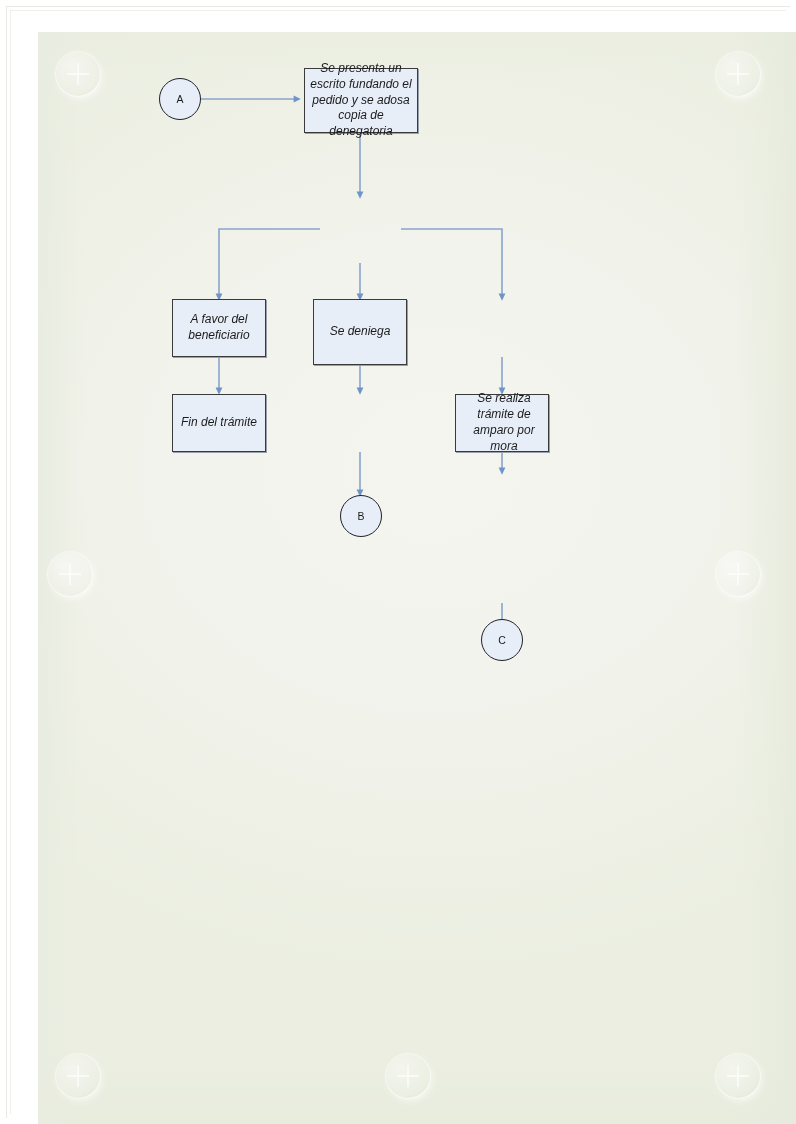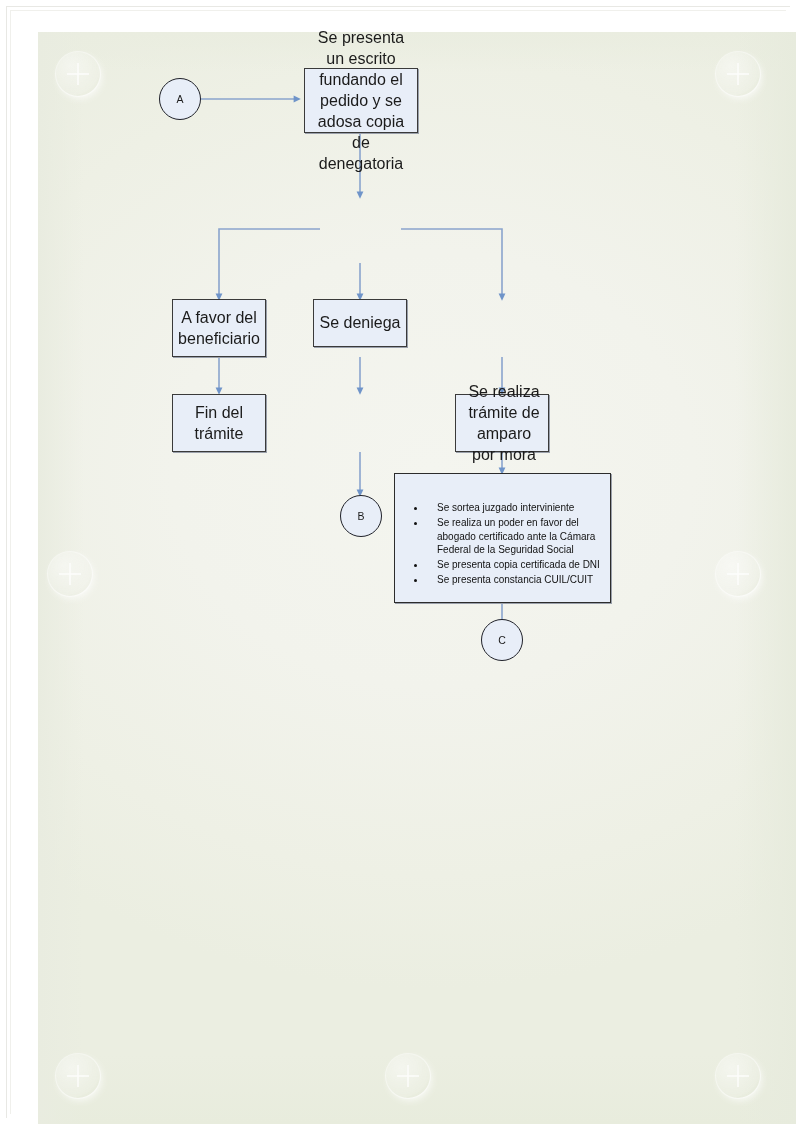--- a/index.html
+++ b/index.html
@@ -75,22 +75,23 @@
   .wm:after{top:50%;left:11px;margin-top:-1px;height:2px;width:22px;}
 
   
   .node{position:absolute;box-sizing:border-box;}
   .proc{
     background:#e8eef8;
     border:1px solid #3a3a3a;
     box-shadow:1px 1px 0 0 #9aa0ab;
     display:flex;align-items:center;justify-content:center;
     text-align:center;
-    font-size:16px;color:#1b1b1b;line-height:1.32;
+    font-size:12px;color:#1b1b1b;line-height:1.32;
     padding:2px 4px;
+    font-style:italic;
   }
   .conn{
     border:1.3px solid #20222a;
     border-radius:50%;
     background:#e8eef8;
     display:flex;align-items:center;justify-content:center;
     font-size:10.5px;color:#1b1b1b;
   }
   .diamond-wrap{position:absolute;}
   .diamond-wrap svg{display:block;}
@@ -181,45 +182,37 @@
 
     <div class="node proc" style="left:266px;top:36px;width:114px;height:65px;">
       <span>Se presenta un escrito fundando el pedido y se adosa copia de denegatoria</span>
     </div>
 
 
     <div class="node proc" style="left:134px;top:267px;width:94px;height:58px;">
       <span>A favor del beneficiario</span>
     </div>
 
-    <div class="node proc" style="left:275px;top:267px;width:94px;height:48px;">
+    <div class="node proc" style="left:275px;top:267px;width:94px;height:66px;">
       <span>Se deniega</span>
     </div>
 
 
     <div class="node proc" style="left:134px;top:362px;width:94px;height:58px;">
       <span>Fin del trámite</span>
     </div>
 
 
     <div class="node proc" style="left:417px;top:362px;width:94px;height:58px;padding-left:8px;">
       <span>Se realiza trámite de amparo por mora</span>
     </div>
 
     <div class="node conn" style="left:302px;top:463px;width:42px;height:42px;">
       <span>B</span>
     </div>
 
-    <div class="node listbox" style="left:356px;top:441px;width:217px;height:130px;">
-      <ul>
-        <li>Se sortea juzgado interviniente</li>
-        <li>Se realiza un poder en favor del abogado certificado ante la Cámara Federal de la Seguridad Social</li>
-        <li>Se presenta copia certificada de DNI</li>
-        <li>Se presenta constancia CUIL/CUIT</li>
-      </ul>
-    </div>
 
     <div class="node conn" style="left:443px;top:587px;width:42px;height:42px;">
       <span>C</span>
     </div>
 
   </div>
 </div>
 
 </body></html>

